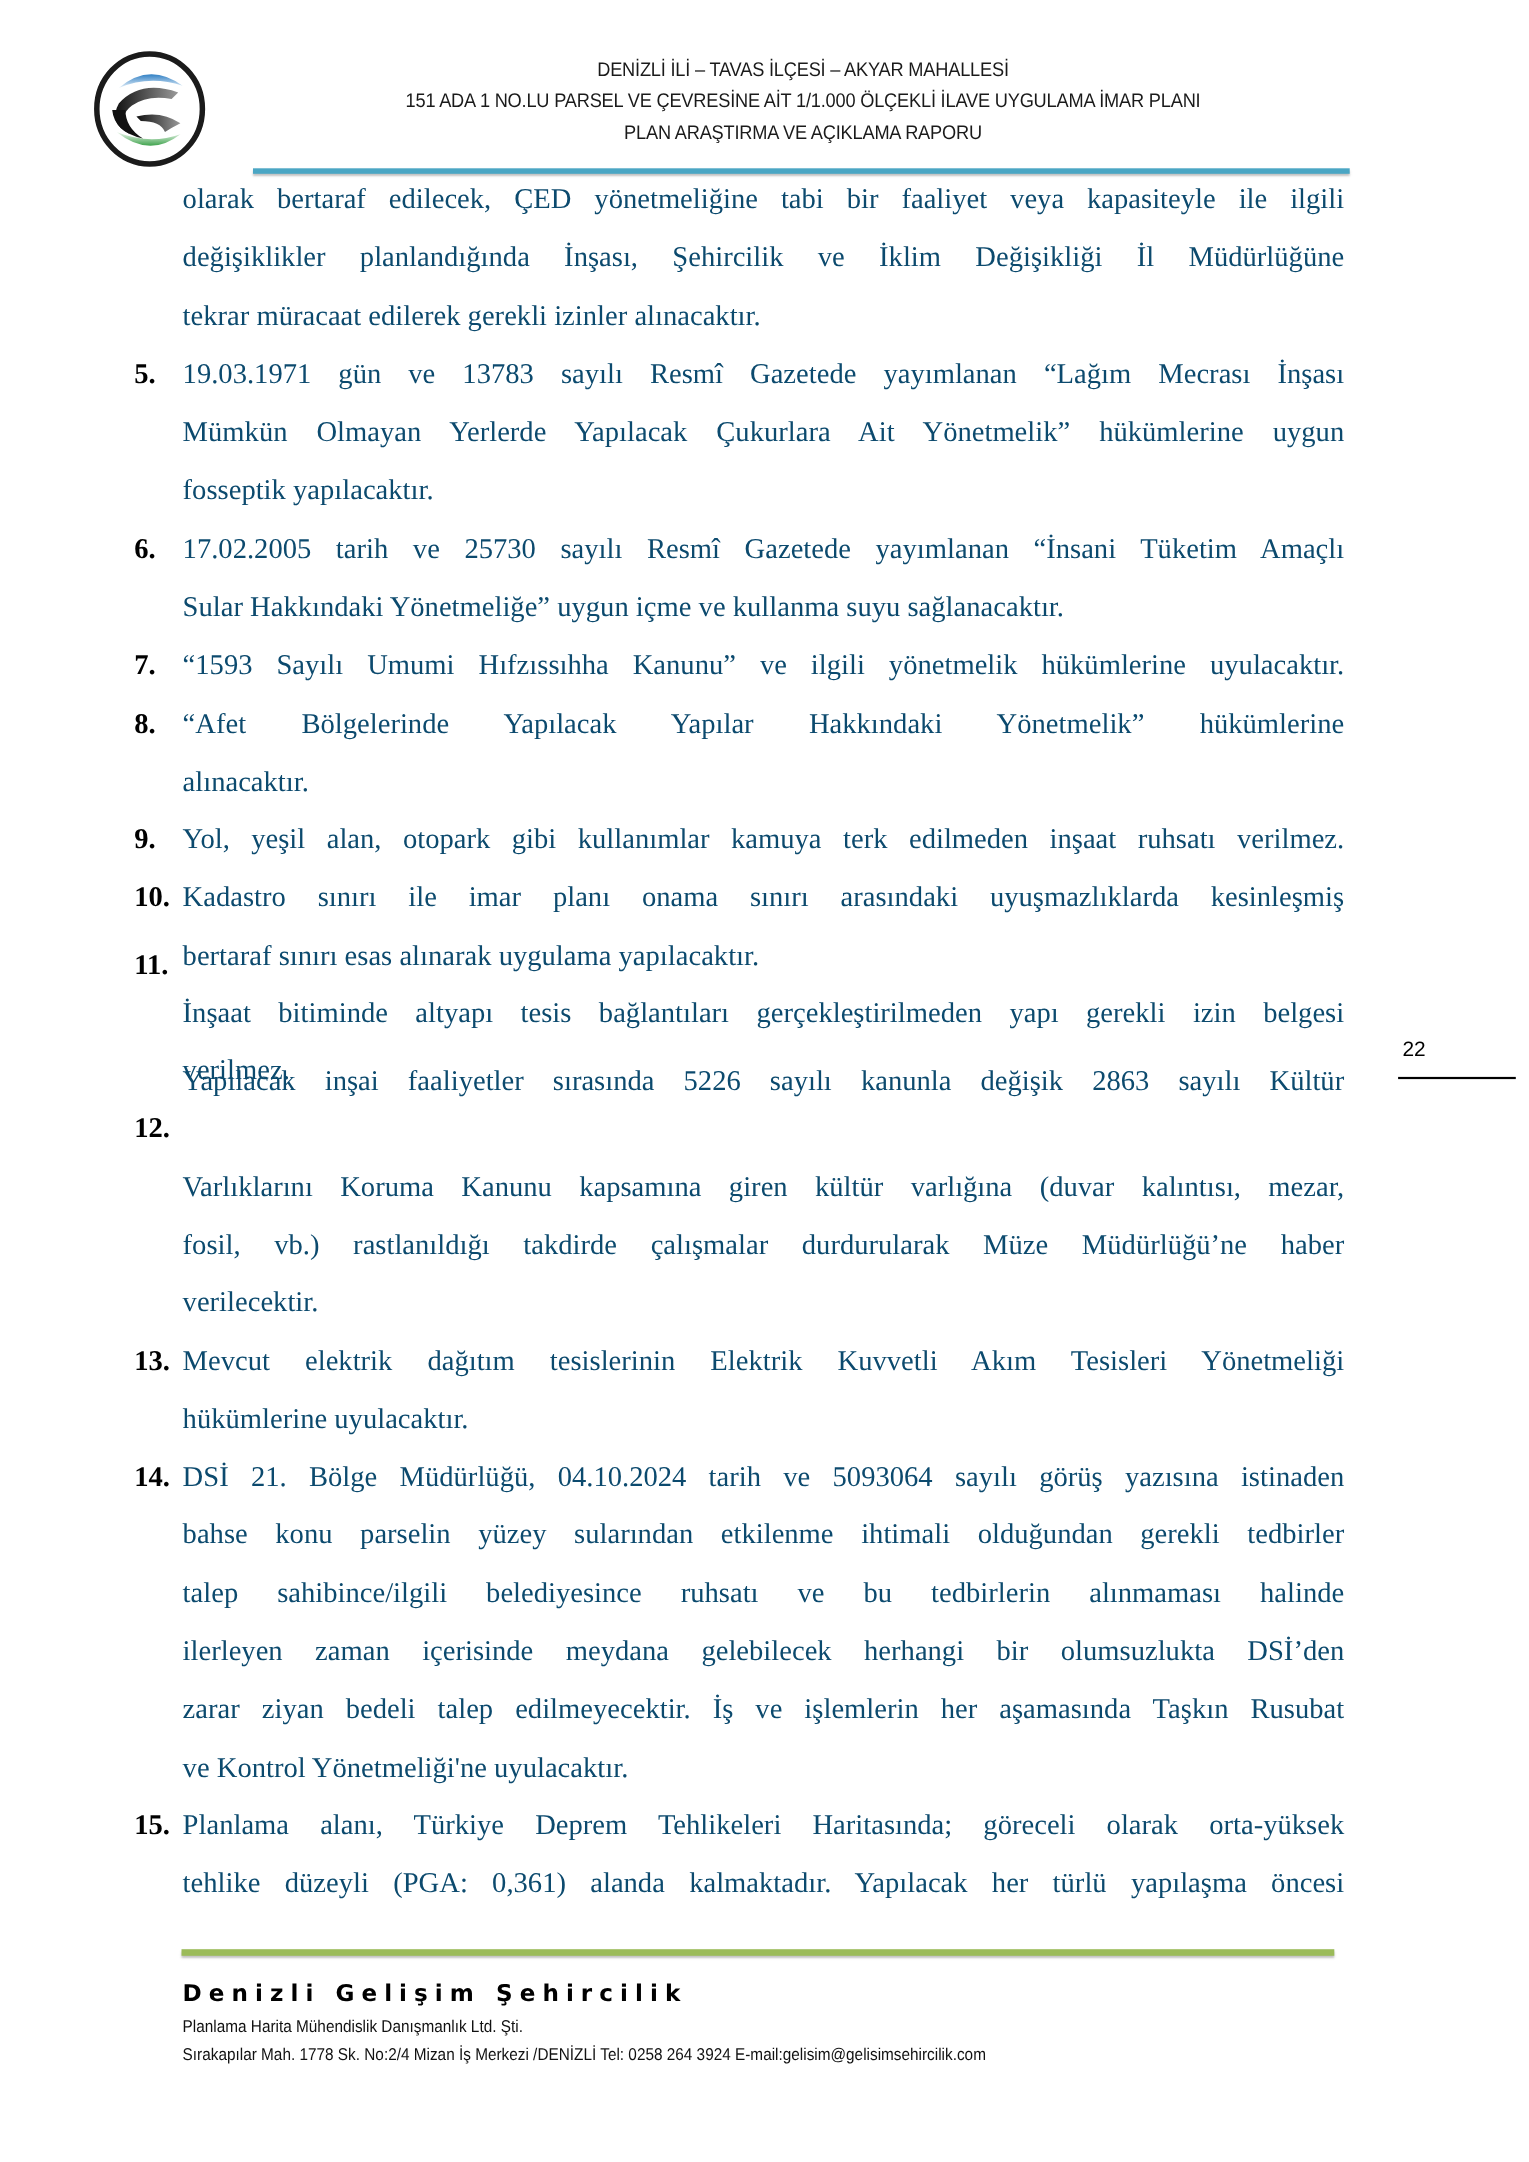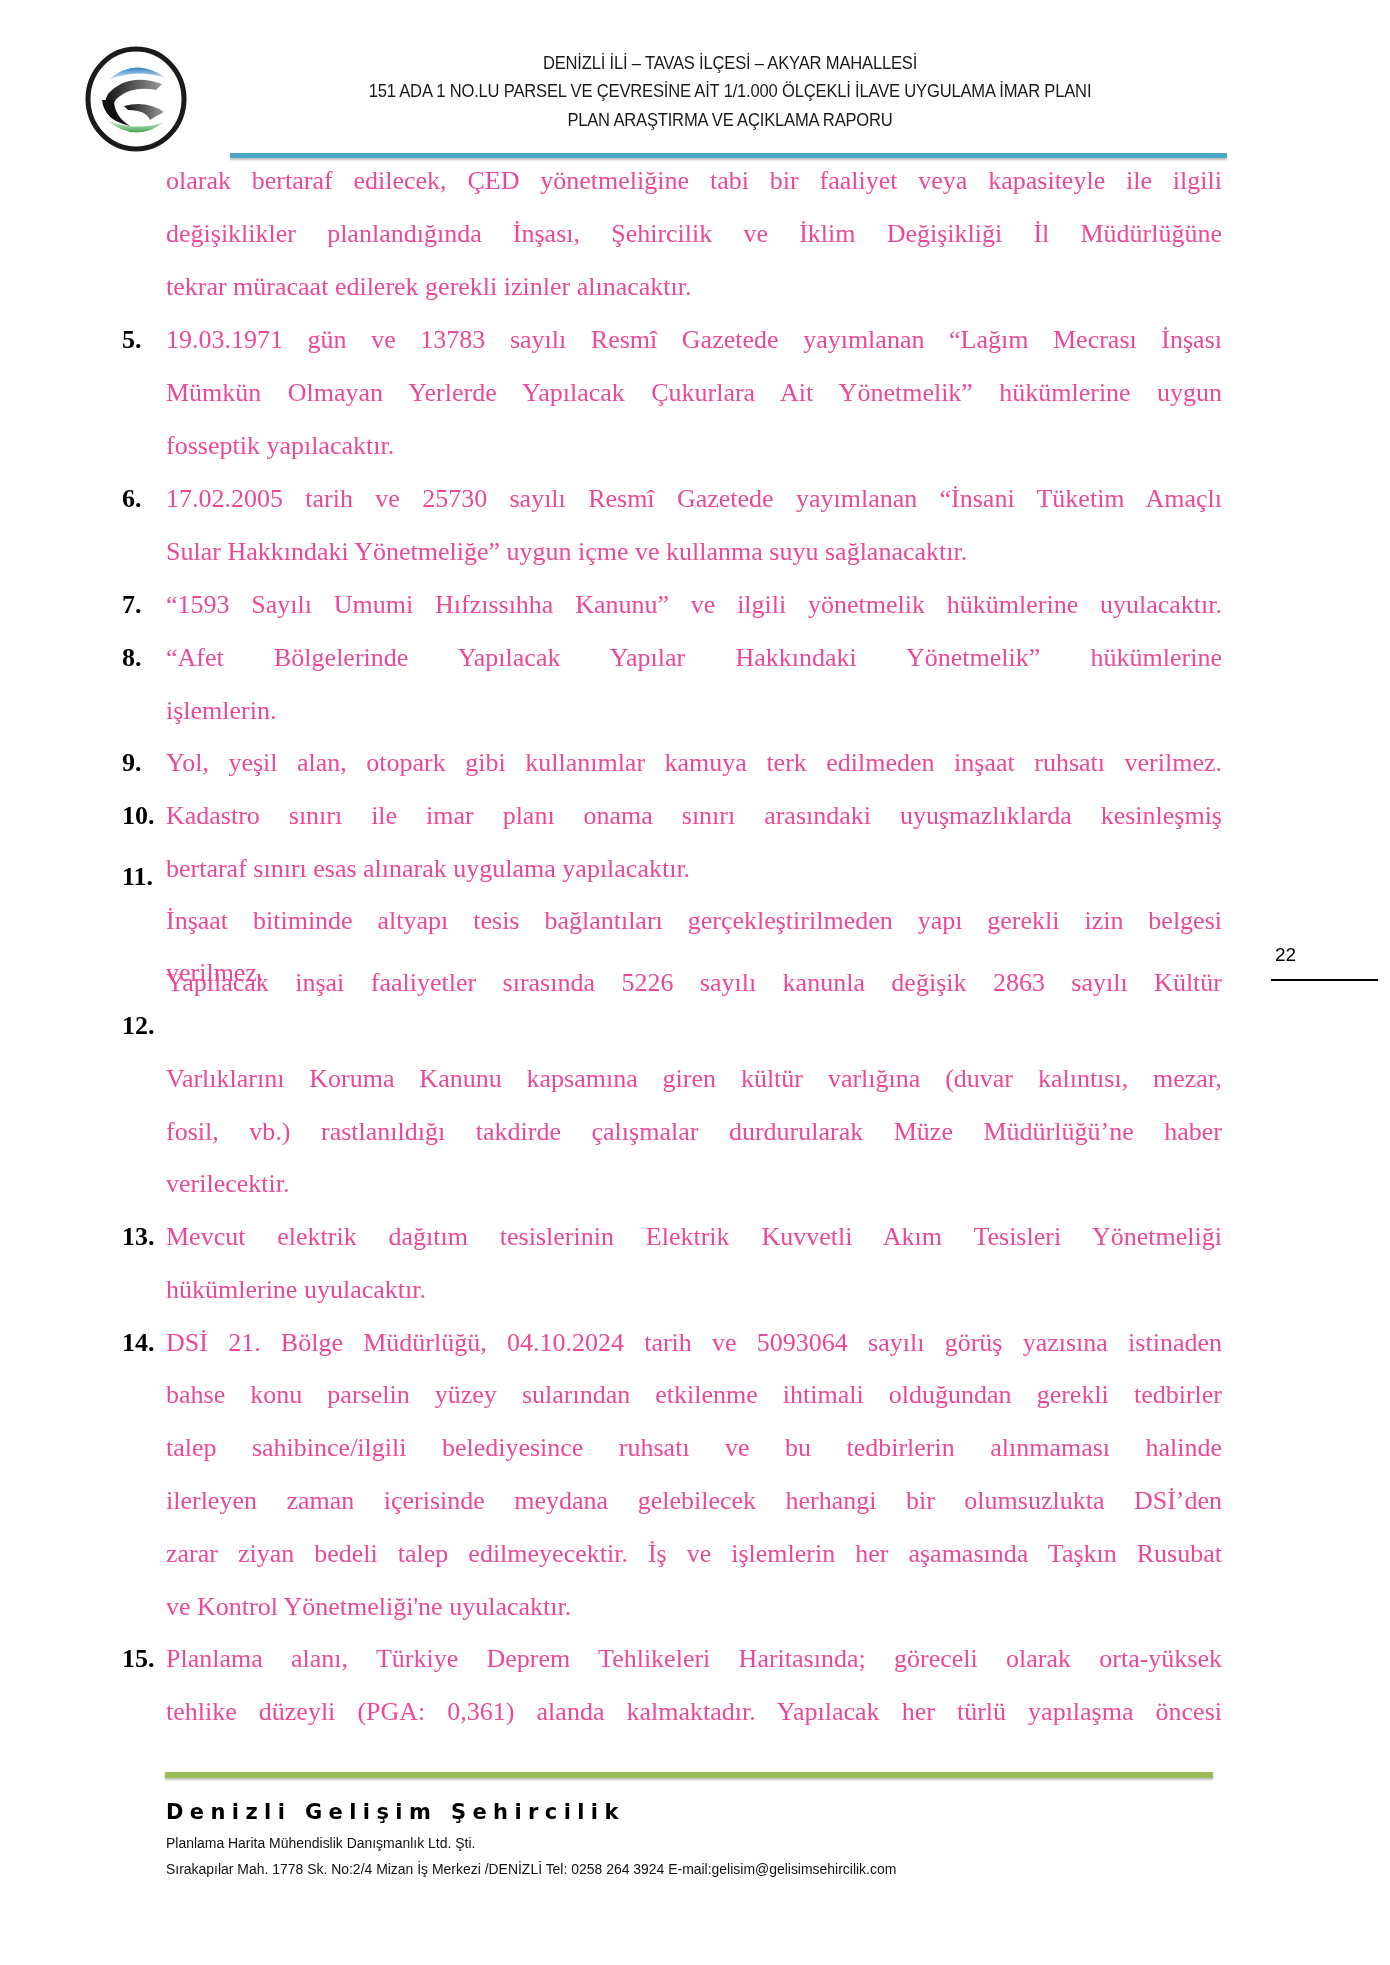--- a/index.html
+++ b/index.html
@@ -7,21 +7,21 @@
   .logo { position:absolute; left:84px; top:46px; width:104px; height:106px; }
   .hdr { position:absolute; left:230px; width:1000px; text-align:center;
          font-family:"Liberation Sans", sans-serif; font-size:18px; color:#1a1a1a;
          letter-spacing:-0.2px; transform:scaleX(0.92); transform-origin:center; }
   .hdr1 { top:53px; } .hdr2 { top:81px; } .hdr3 { top:110px; }
   .blue-rule { position:absolute; left:230px; top:153px; width:997px; height:5px;
                background:#4aa6c4; box-shadow:0 2px 2px rgba(120,120,120,0.45); }
   .green-rule { position:absolute; left:165px; top:1772px; width:1048px; height:6px;
                 background:#9bbb59; box-shadow:0 2px 2px rgba(120,120,120,0.45); }
   .line { position:absolute; left:166px; width:1056px; height:34px;
-          font-family:"Liberation Serif", serif; font-size:26px; line-height:34px; color:#ec4899;
+          font-family:"Liberation Serif", serif; font-size:26px; line-height:34px; color:#0c4a6e;
           text-align:justify; text-align-last:justify; white-space:nowrap; }
   .line.last { text-align-last:left; }
   .line .j { display:block; white-space:normal; }
   .num { position:absolute; left:122px; width:44px; height:34px;
          font-family:"Liberation Serif", serif; font-weight:bold; font-size:26px; line-height:34px; color:#000; }
   .pgnum { position:absolute; left:1275px; top:944px; font-family:"Liberation Sans", sans-serif; font-size:19px; color:#000; }
   .pgrule { position:absolute; left:1271px; top:979px; width:107px; height:2px; background:#000; }
   .ft-title { position:absolute; left:166px; top:1800px; font-family:"DejaVu Sans", sans-serif;
               font-weight:bold; font-size:21px; letter-spacing:6.4px; color:#000;text-align:right; }
   .ft-sub { position:absolute; left:166px; font-family:"Liberation Sans", sans-serif; font-size:15.5px; color:#111;
@@ -104,21 +104,21 @@
         <span class="j">“1593 Sayılı Umumi Hıfzıssıhha Kanunu” ve ilgili yönetmelik hükümlerine uyulacaktır.</span>
       </div>
   </div>
 
   <div>
     <div class="num" style="top:641px">8.</div>
     <div class="line" style="top:641px">
         <span class="j">“Afet Bölgelerinde Yapılacak Yapılar Hakkındaki Yönetmelik” hükümlerine</span>
       </div>
     <div class="line last" style="top:694px">
-        <span class="j">işlemlerin.</span>
+        <span class="j">alınacaktır.</span>
       </div>
   </div>
 
   <div>
     <div class="num" style="top:746px">9.</div>
     <div class="line" style="top:746px">
         <span class="j">Yol, yeşil alan, otopark gibi kullanımlar kamuya terk edilmeden inşaat ruhsatı verilmez.</span>
       </div>
   </div>
 

